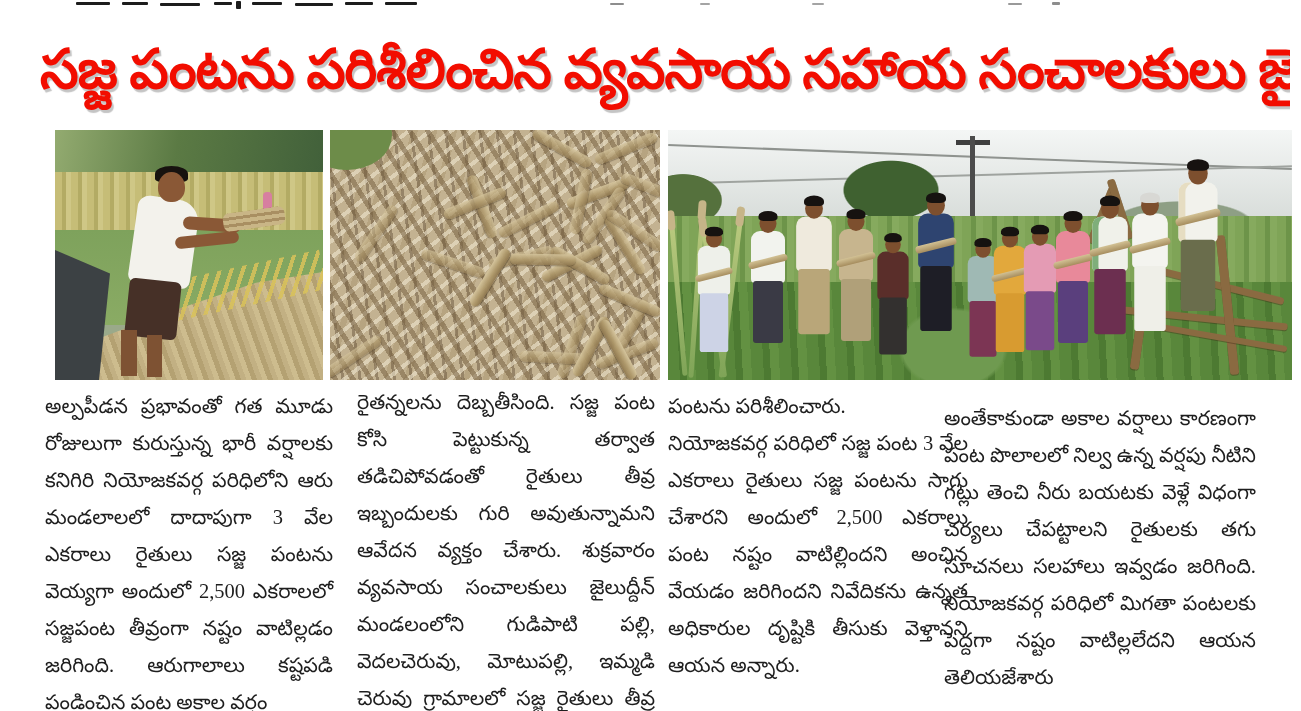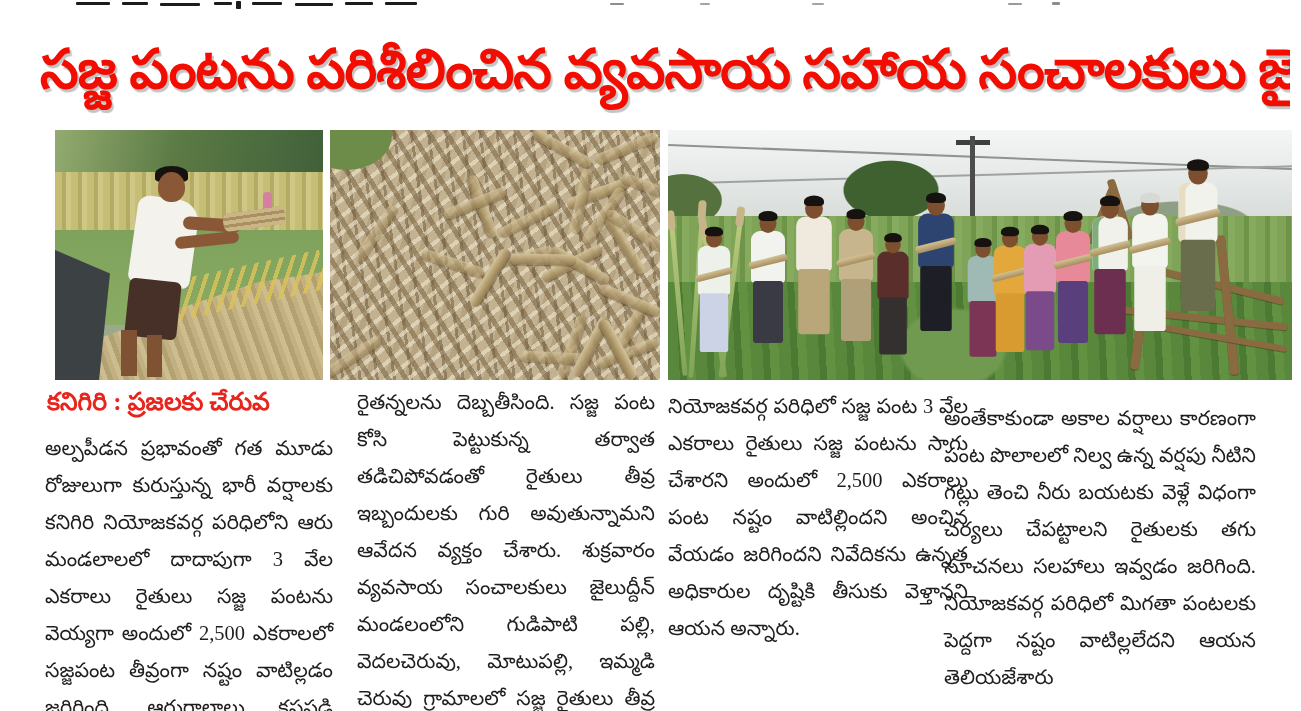--- a/index.html
+++ b/index.html
@@ -289,27 +289,27 @@
         <div class="ph-torso" style="background: rgb(242, 242, 236); box-shadow: rgb(230, 221, 194) 6px 0px 0px inset;"></div>
         <div class="ph-lower" style="background: rgb(106, 109, 76);"></div>
         <div class="ph-head"></div>
         <div class="ph-hair"></div>
         <div class="ph-cob"></div>
       </div>
     </div>
 </div>
 
 <div class="col" id="col1">
-  <div class="col1-head">కనిగిరి : ప్రజలకు చేరువ</div>
   <p>అల్పపీడన ప్రభావంతో గత మూడు రోజులుగా కురుస్తున్న భారీ వర్షాలకు కనిగిరి నియోజకవర్గ పరిధిలోని ఆరు మండలాలలో దాదాపుగా 3 వేల ఎకరాలు రైతులు సజ్జ పంటను వెయ్యగా అందులో 2,500 ఎకరాలలో సజ్జపంట తీవ్రంగా నష్టం వాటిల్లడం జరిగింది. ఆరుగాలాలు కష్టపడి పండించిన పంట అకాల వర్షం</p>
 </div>
 
 <div class="col" id="col2">
   <p>రైతన్నలను దెబ్బతీసింది. సజ్జ పంట కోసి పెట్టుకున్న తర్వాత తడిచిపోవడంతో రైతులు తీవ్ర ఇబ్బందులకు గురి అవుతున్నామని ఆవేదన వ్యక్తం చేశారు. శుక్రవారం వ్యవసాయ సంచాలకులు జైలుద్దీన్ మండలంలోని గుడిపాటి పల్లి, వెదలచెరువు, మోటుపల్లి, ఇమ్మడి చెరువు గ్రామాలలో సజ్జ రైతులు తీవ్ర నిరాశకు గురయ్యారు.దెబ్బతిన్న సజ్జ</p>
 </div>
 
 <div class="col" id="col3">
+  <p class="lead-line">పంటను పరిశీలించారు.</p>
   <p>నియోజకవర్గ పరిధిలో సజ్జ పంట 3 వేల ఎకరాలు రైతులు సజ్జ పంటను సాగు చేశారని అందులో 2,500 ఎకరాలు పంట నష్టం వాటిల్లిందని అంచిన వేయడం జరిగిందని నివేదికను ఉన్నత అధికారుల దృష్టికి తీసుకు వెళ్తానని ఆయన అన్నారు.</p>
 </div>
 
 <div class="col" id="col4">
   <p>అంతేకాకుండా అకాల వర్షాలు కారణంగా పంట పొలాలలో నిల్వ ఉన్న వర్షపు నీటిని గట్లు తెంచి నీరు బయటకు వెళ్లే విధంగా చర్యలు చేపట్టాలని రైతులకు తగు సూచనలు సలహాలు ఇవ్వడం జరిగింది. నియోజకవర్గ పరిధిలో మిగతా పంటలకు పెద్దగా నష్టం వాటిల్లలేదని ఆయన తెలియజేశారు</p>
 </div>
 
 </body></html>

